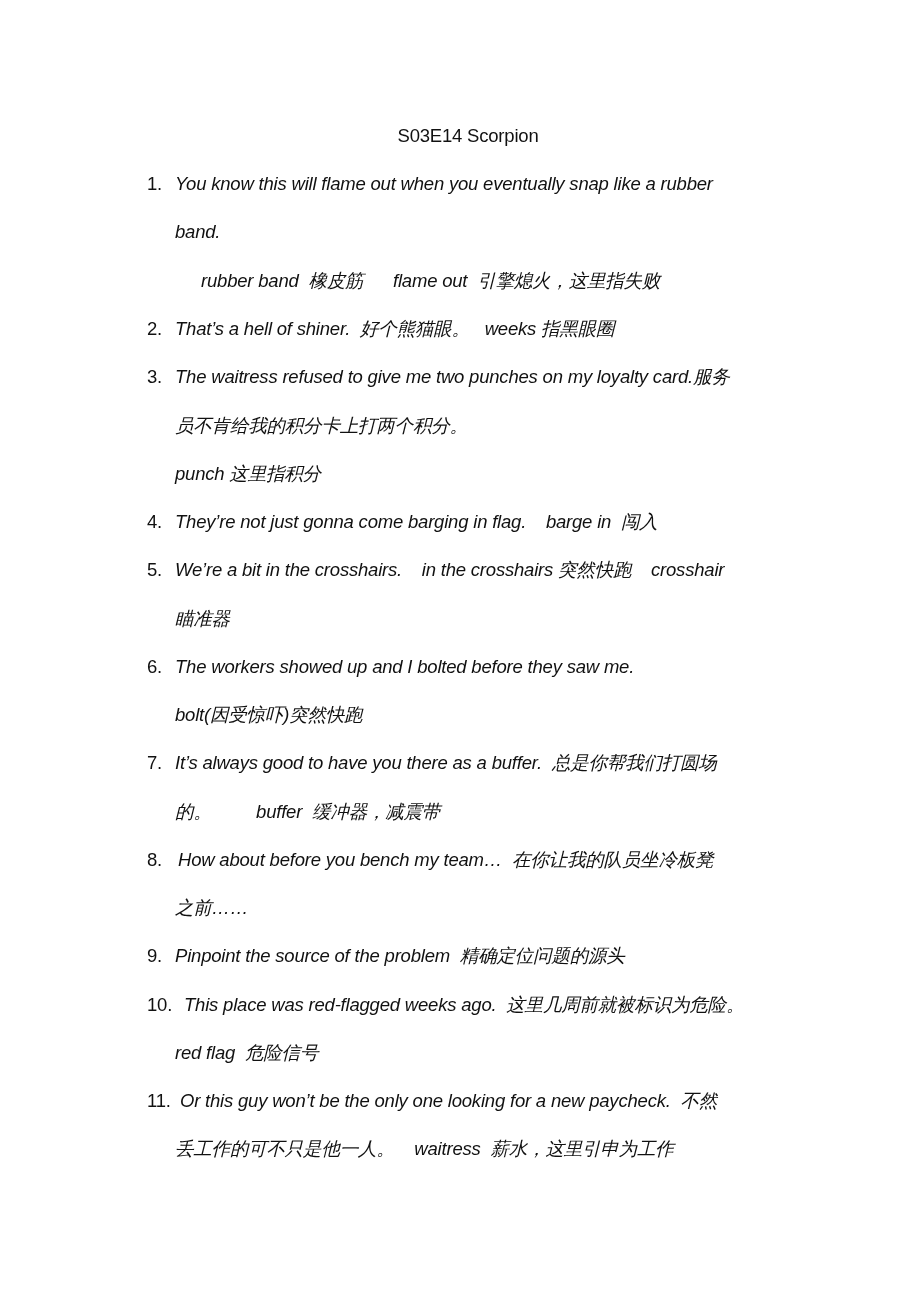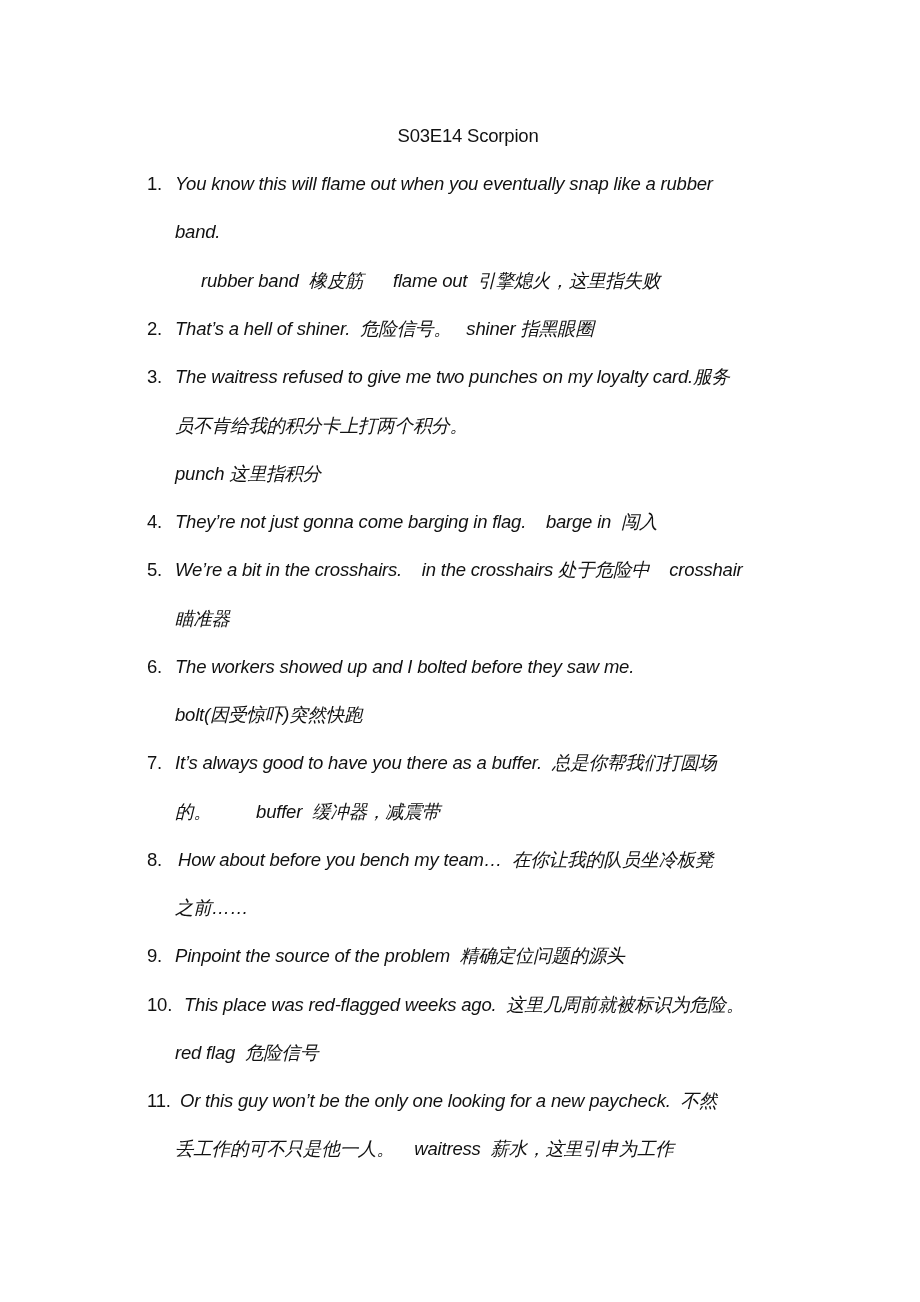--- a/index.html
+++ b/index.html
@@ -26,38 +26,38 @@
 
   <div>
     <div class="line num" style="top:172px">1.</div>
     <div class="line txt" style="left:167px; top:172px">You know this will flame out when you eventually snap like a rubber</div>
     <div class="line txt" style="left:167px; top:220px">band.</div>
     <div class="line txt" style="left:193px; top:269px; white-space:pre">rubber band  橡皮筋      flame out  引擎熄火，这里指失败</div>
   </div>
 
   <div>
     <div class="line num" style="top:317px">2.</div>
-    <div class="line txt" style="left:167px; top:317px; white-space:pre">That’s a hell of shiner.  危险信号。   shiner 指黑眼圈</div>
+    <div class="line txt" style="left:167px; top:317px; white-space:pre">That’s a hell of shiner.  好个熊猫眼。   weeks 指黑眼圈</div>
   </div>
 
   <div>
     <div class="line num" style="top:365px">3.</div>
     <div class="line txt" style="left:167px; top:365px">The waitress refused to give me two punches on my loyalty card.服务</div>
     <div class="line txt" style="left:167px; top:414px">员不肯给我的积分卡上打两个积分。</div>
     <div class="line txt" style="left:167px; top:462px">punch 这里指积分</div>
   </div>
 
   <div>
     <div class="line num" style="top:510px">4.</div>
     <div class="line txt" style="left:167px; top:510px; white-space:pre">They’re not just gonna come barging in flag.    barge in  闯入</div>
   </div>
 
   <div>
     <div class="line num" style="top:558px">5.</div>
-    <div class="line txt" style="left:167px; top:558px; white-space:pre">We’re a bit in the crosshairs.    in the crosshairs 处于危险中    crosshair</div>
+    <div class="line txt" style="left:167px; top:558px; white-space:pre">We’re a bit in the crosshairs.    in the crosshairs 突然快跑    crosshair</div>
     <div class="line txt" style="left:167px; top:607px">瞄准器</div>
   </div>
 
   <div>
     <div class="line num" style="top:655px">6.</div>
     <div class="line txt" style="left:167px; top:655px">The workers showed up and I bolted before they saw me.</div>
     <div class="line txt" style="left:167px; top:703px">bolt(因受惊吓)突然快跑</div>
   </div>
 
   <div>

